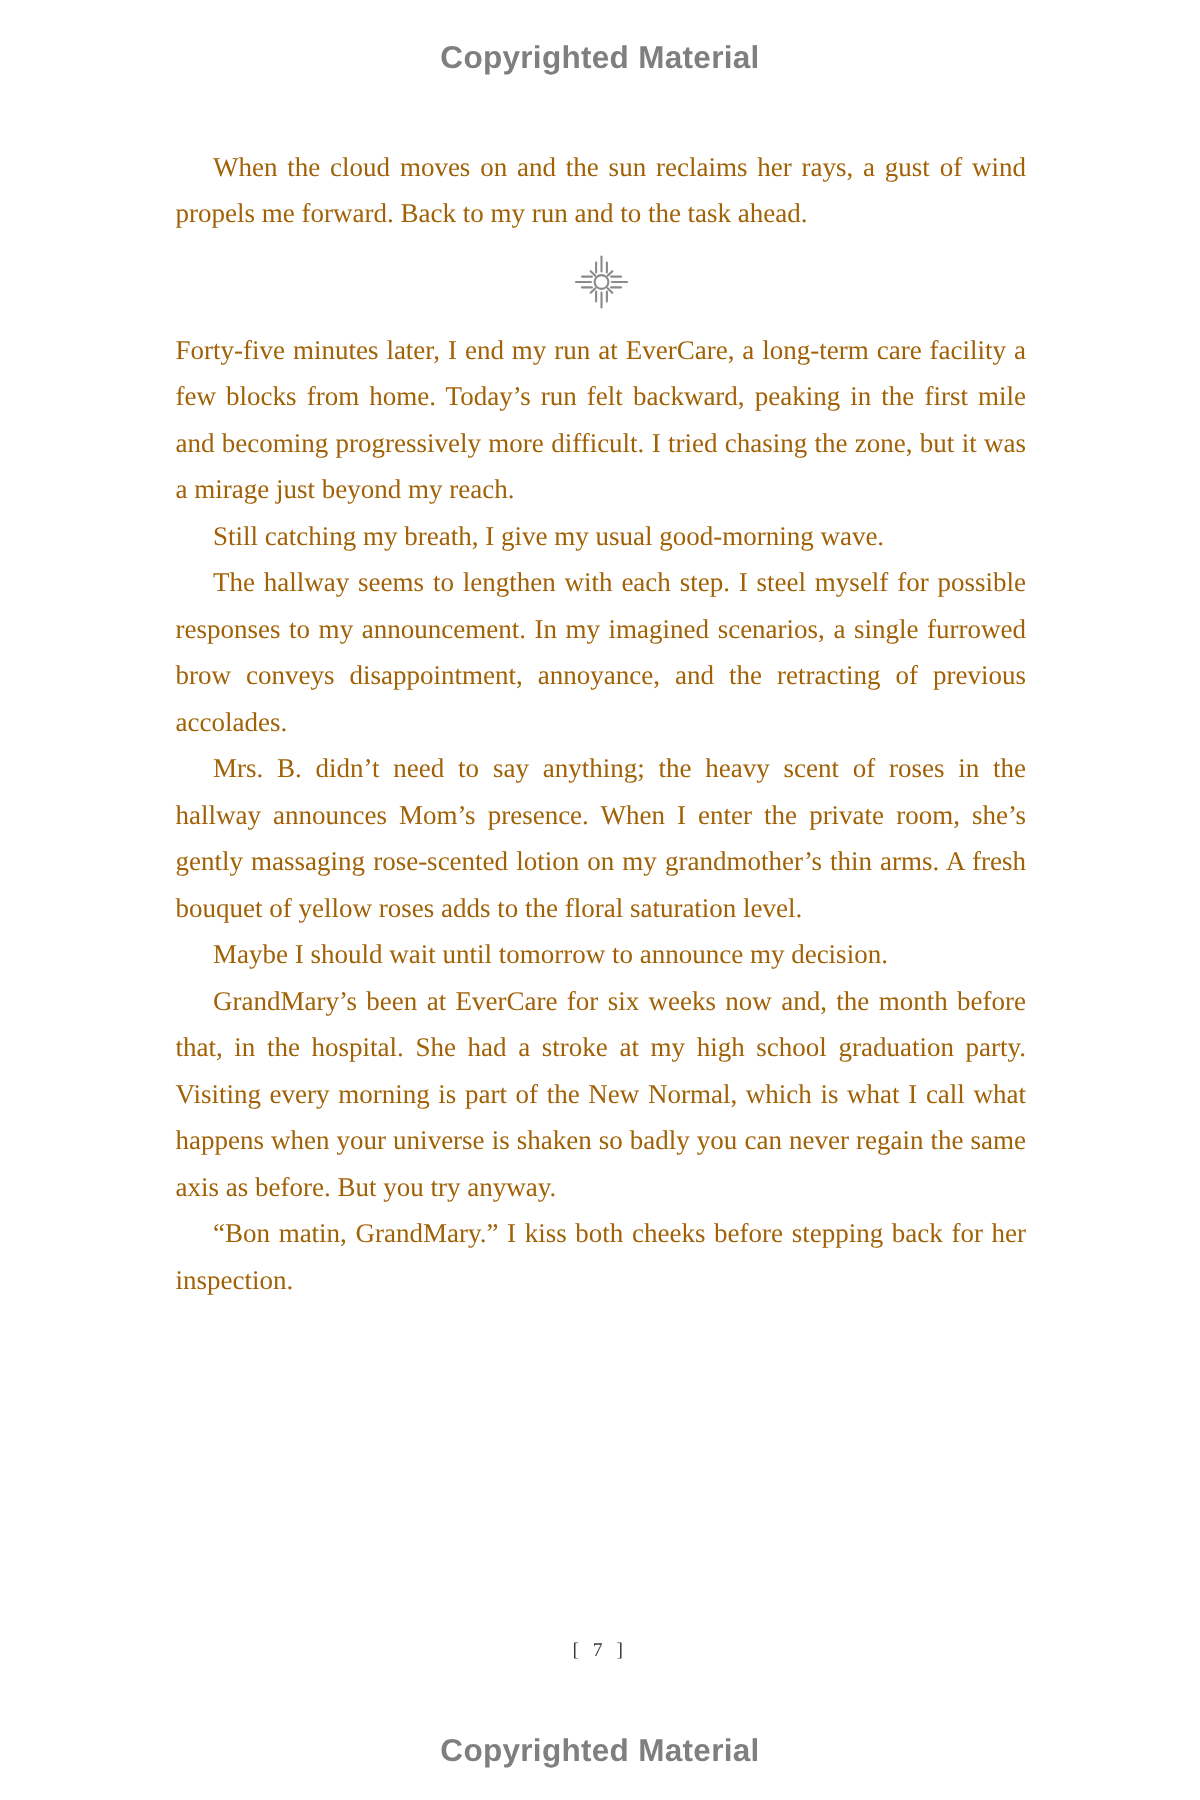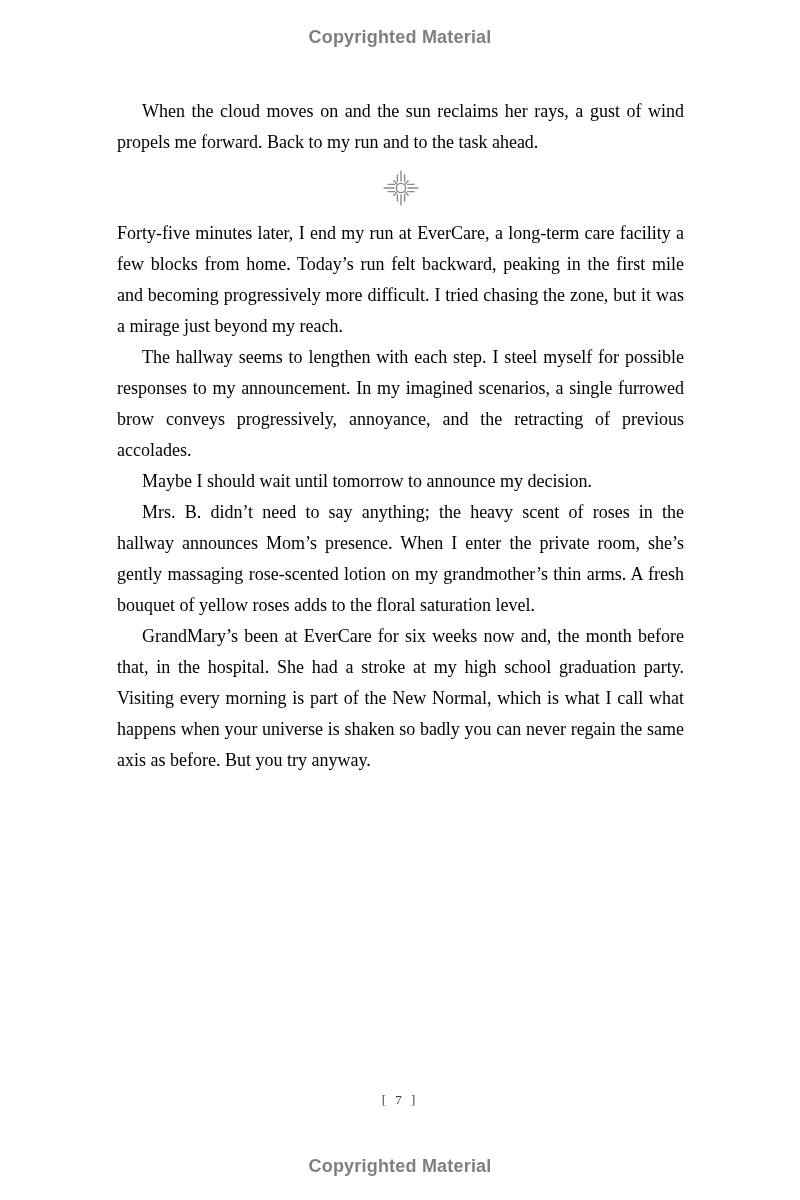--- a/index.html
+++ b/index.html
@@ -15,33 +15,33 @@
     overflow: hidden;
     font-family: "Liberation Serif", "DejaVu Serif", serif;
   }
   .copyright {
     position: absolute;
     left: 0;
     width: 100%;
     text-align: center;
     font-family: "Liberation Sans", "DejaVu Sans", sans-serif;
     font-weight: 700;
-    font-size: 18px;
+    font-size: 21px;
     color: #7f7f7f;
     letter-spacing: 0.2px;
   }
   .copyright.top { top: 27px; }
   .copyright.bottom { top: 1156px; }
 
   .text-block {
     position: absolute;
     left: 117px;
     top: 96px;
     width: 567px;
-    color: #000000;
+    color: #a16207;
     font-size: 18px;
     line-height: 31px;
     text-align: justify;
   }
   .text-block p {
     margin: 0;
     padding: 0;
   }
   .text-block p.indent {
     text-indent: 25px;
@@ -95,30 +95,32 @@
         <line x1="10.8" y1="10.8" x2="13.9" y2="13.9"></line>
         <line x1="25.2" y1="10.8" x2="22.1" y2="13.9"></line>
         <line x1="10.8" y1="25.2" x2="13.9" y2="22.1"></line>
         <line x1="25.2" y1="25.2" x2="22.1" y2="22.1"></line>
       </svg>
     </div>
 
     <p>Forty-five minutes later, I end my run at EverCare, a long-term care facility a few blocks from home. Today’s run felt backward, peaking in the first mile and becoming progressively more difficult. I tried chasing the zone, but it was a mirage just beyond my reach.</p>
 
 
+    <p class="indent">Still catching my breath, I give my usual good-morning wave.</p>
 
-    <p class="indent">The hallway seems to lengthen with each step. I steel myself for possible responses to my announcement. In my imagined scenarios, a single furrowed brow conveys progressively, annoyance, and the retracting of previous accolades.</p>
+    <p class="indent">The hallway seems to lengthen with each step. I steel myself for possible responses to my announcement. In my imagined scenarios, a single furrowed brow conveys disappointment, annoyance, and the retracting of previous accolades.</p>
+
+    <p class="indent">Mrs. B. didn’t need to say anything; the heavy scent of roses in the hallway announces Mom’s presence. When I enter the private room, she’s gently massaging rose-scented lotion on my grandmother’s thin arms. A fresh bouquet of yellow roses adds to the floral saturation level.</p>
 
     <p class="indent">Maybe I should wait until tomorrow to announce my decision.</p>
-
-    <p class="indent">Mrs. B. didn’t need to say anything; the heavy scent of roses in the hallway announces Mom’s presence. When I enter the private room, she’s gently massaging rose-scented lotion on my grandmother’s thin arms. A fresh bouquet of yellow roses adds to the floral saturation level.</p>
 
     <p class="indent">GrandMary’s been at EverCare for six weeks now and, the month before that, in the hospital. She had a stroke at my high school graduation party. Visiting every morning is part of the New Normal, which is what I call what happens when your universe is shaken so badly you can never regain the same axis as before. But you try anyway.</p>
 
 
+    <p class="indent">“Bon matin, GrandMary.” I kiss both cheeks before stepping back for her inspection.</p>
 
   </div>
 
   <div class="page-number">[ 7 ]</div>
 
   <div class="copyright bottom">Copyrighted Material</div>
 
 </div>
 
 </body></html>

